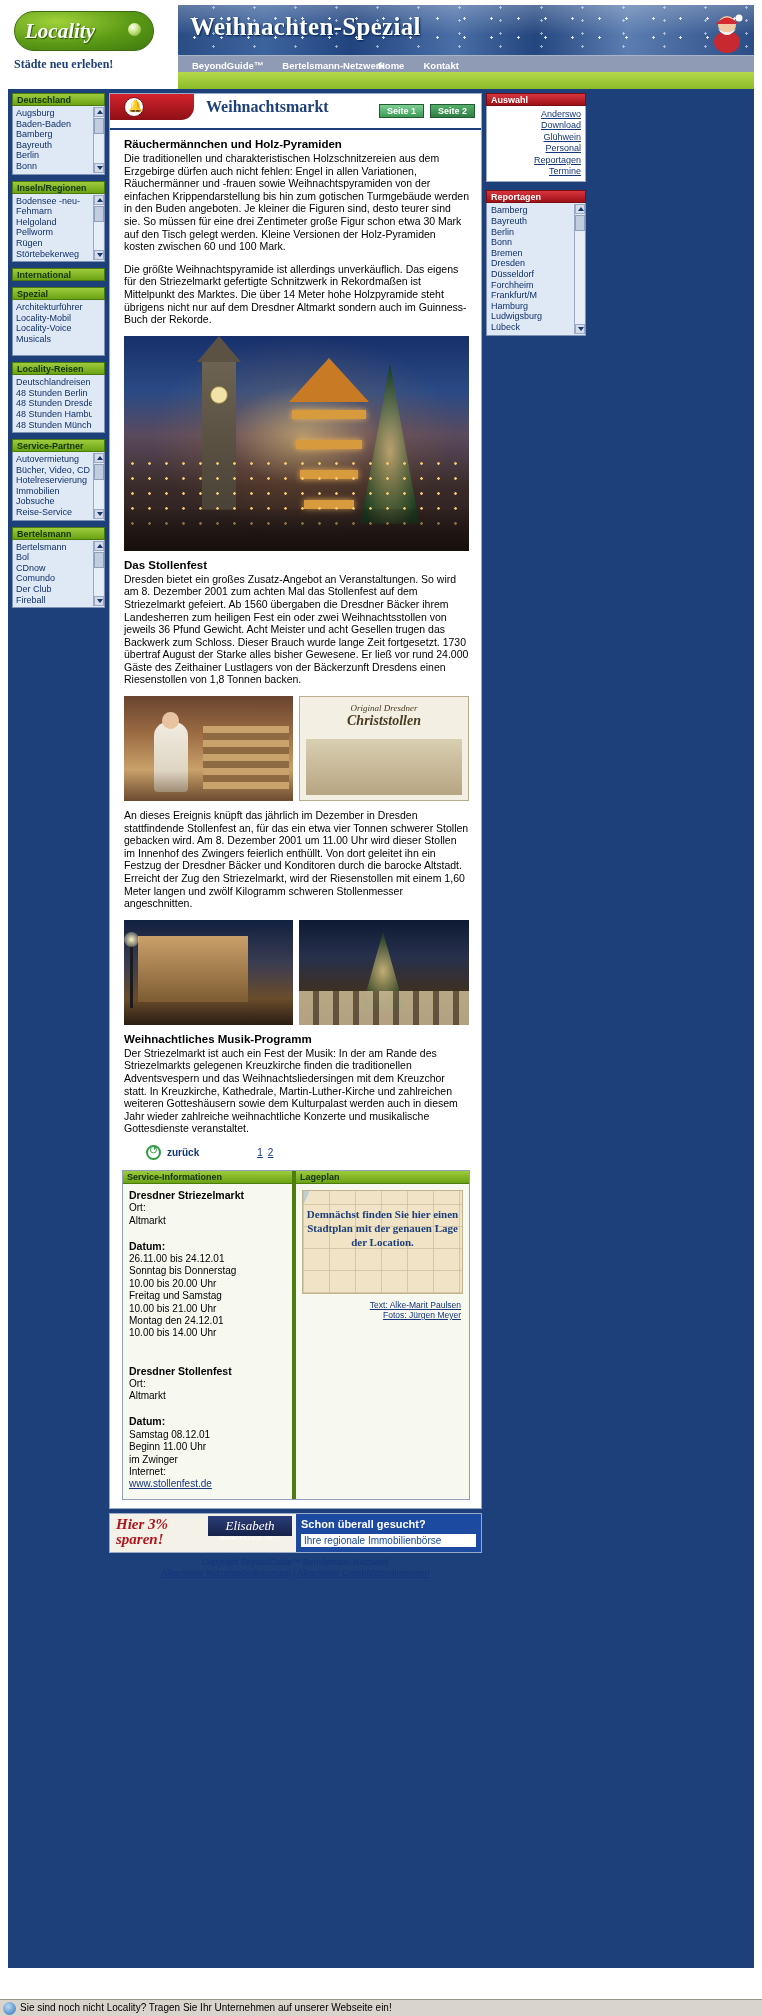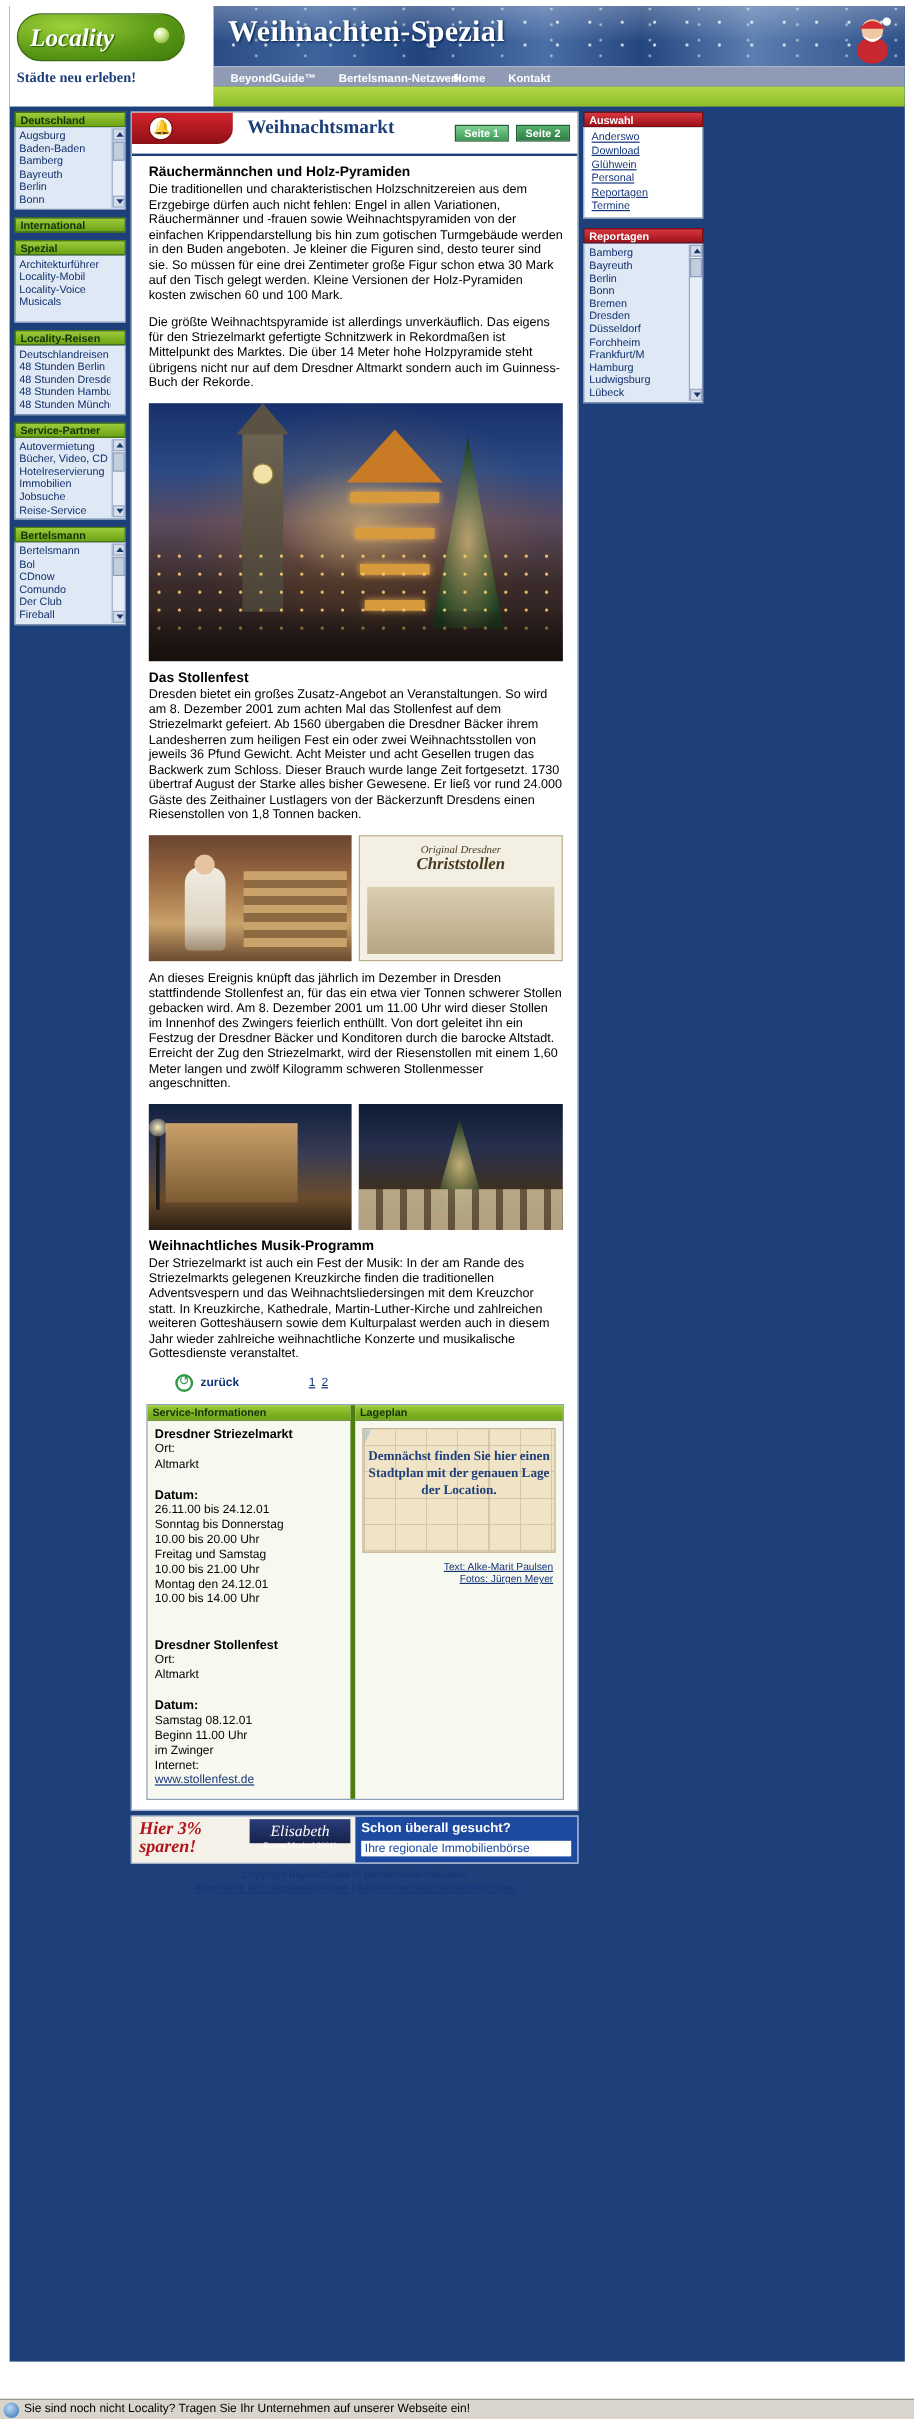--- a/index.html
+++ b/index.html
@@ -363,20 +363,21 @@
     border:1px solid #7b0c12;
     color:#ffffff; font-size:9px; font-weight:bold; padding:1px 0 0 4px;
   }
   .rbox-body {
     background:#ffffff; border:1px solid #9aaac6; border-top:none;
     padding:3px 4px 4px 6px;
   }
   .rbox-body a {
     display:block; color:#15357a; font-size:9px; line-height:11.4px;
     text-decoration:underline;
+    text-align:right;
   }
   .rbox-list {
     background:#dfe8f5; border:1px solid #7d92b5; border-top:none;
     position:relative; padding:2px 12px 2px 4px; min-height:20px;
   }
   .rbox-list a {
     display:block; color:#10306b; font-size:9px; line-height:10.6px;
     text-decoration:none; white-space:nowrap;
   }
   
@@ -476,20 +477,36 @@
           <a href="#">Berlin</a>
           <a href="#">Bonn</a>
           <div class="scroll">
             <div class="arrow-up"></div>
             <div class="thumb"></div>
             <div class="arrow-dn"></div>
           </div>
         </div>
       </div>
 
+      <div class="lbox">
+        <div class="lbox-title">Inseln/Regionen</div>
+        <div class="lbox-list">
+          <a href="#">Bodensee -neu-</a>
+          <a href="#">Fehmarn</a>
+          <a href="#">Helgoland</a>
+          <a href="#">Pellworm</a>
+          <a href="#">Rügen</a>
+          <a href="#">Störtebekerweg</a>
+          <div class="scroll">
+            <div class="arrow-up"></div>
+            <div class="thumb"></div>
+            <div class="arrow-dn"></div>
+          </div>
+        </div>
+      </div>
 
       <div class="lbox">
         <div class="lbox-title">International</div>
       </div>
 
       <div class="lbox">
         <div class="lbox-title">Spezial</div>
         <div class="lbox-list" style="min-height:56px">
           <a href="#">Architekturführer</a>
           <a href="#">Locality-Mobil</a>

